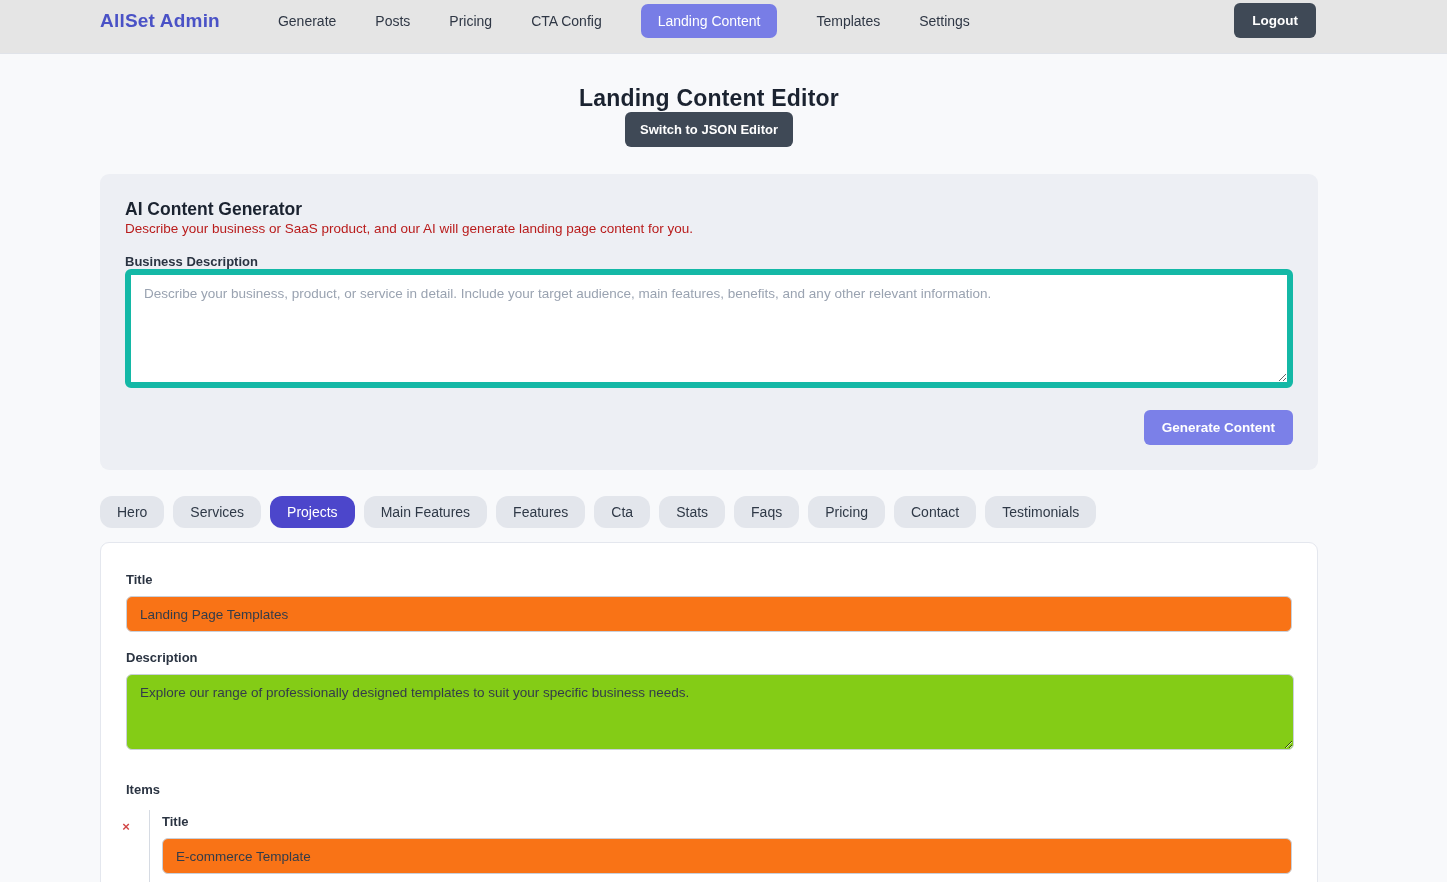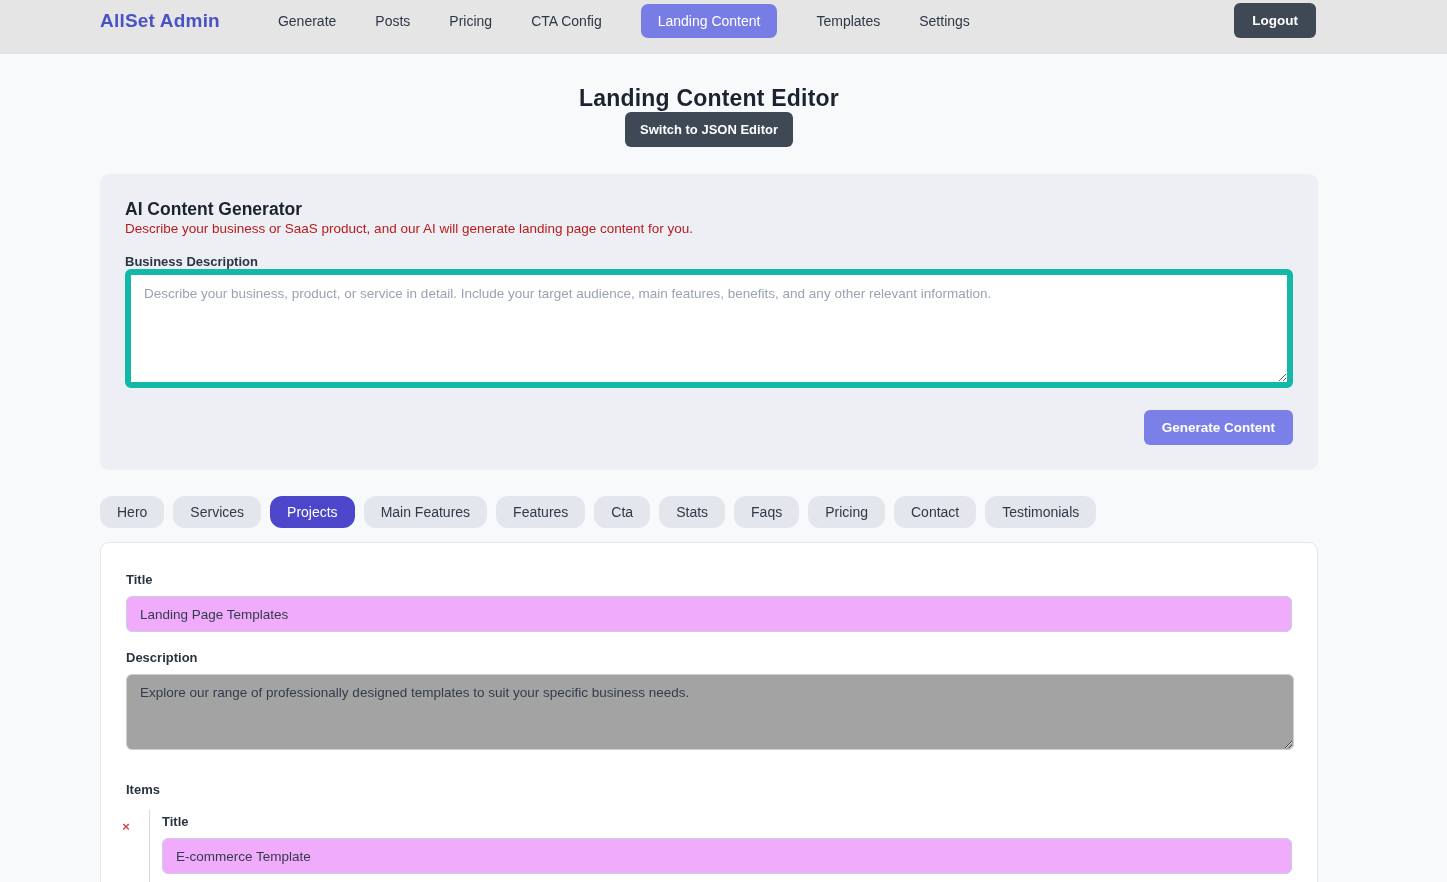--- a/index.html
+++ b/index.html
@@ -140,33 +140,33 @@
     padding: 25px;
     min-height: 400px;
   }
   .form-card .field-label:first-child { margin-top: 4px; }
   .text-input {
     margin-top: 9px;
     width: 100%;
     height: 36px;
     border: 1px solid #c9d0da;
     border-radius: 6px;
-    background: #f0abfc;
+    background: #f97316;
     padding: 0 13px;
     font-family: inherit;
     font-size: 13.5px;
     color: #333c4a;
   }
   .desc-textarea {
     margin-top: 9px;
     width: 1168px;
     height: 76px;
     border: 1px solid #c9d0da;
     border-radius: 6px;
-    background: #a3a3a3;
+    background: #84cc16;
     padding: 10px 13px;
     font-family: inherit;
     font-size: 13.5px;
     color: #333c4a;
     resize: both;
   }
   .items-label { margin-top: 28px; }
   .item-row { display: flex; margin-top: 13px; margin-left: -12px; }
   .item-remove {
     width: 24px;

